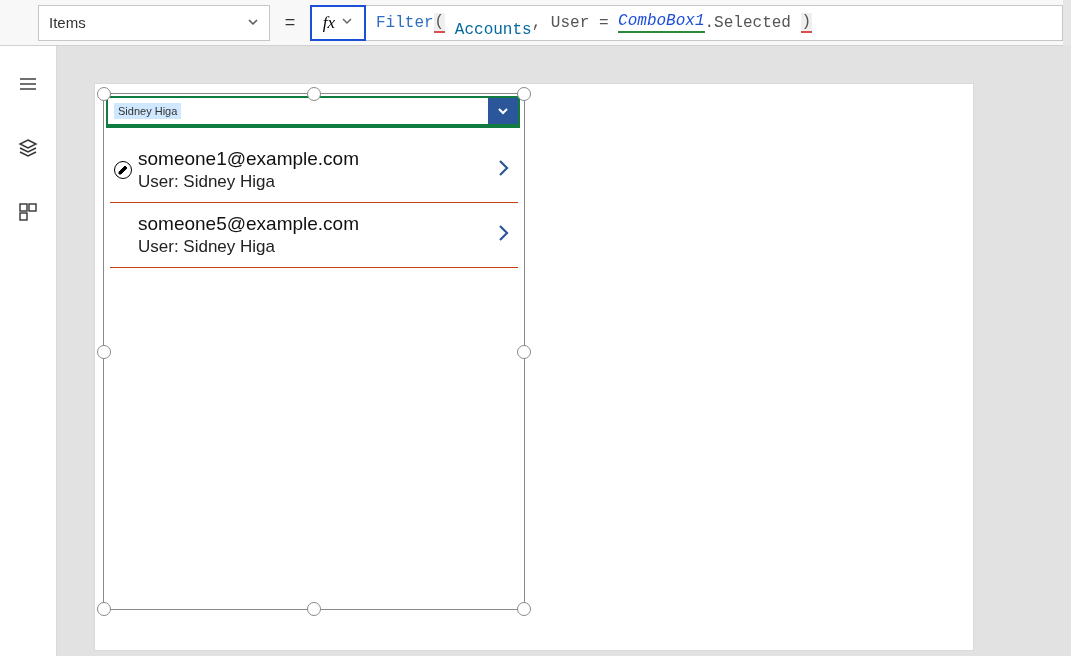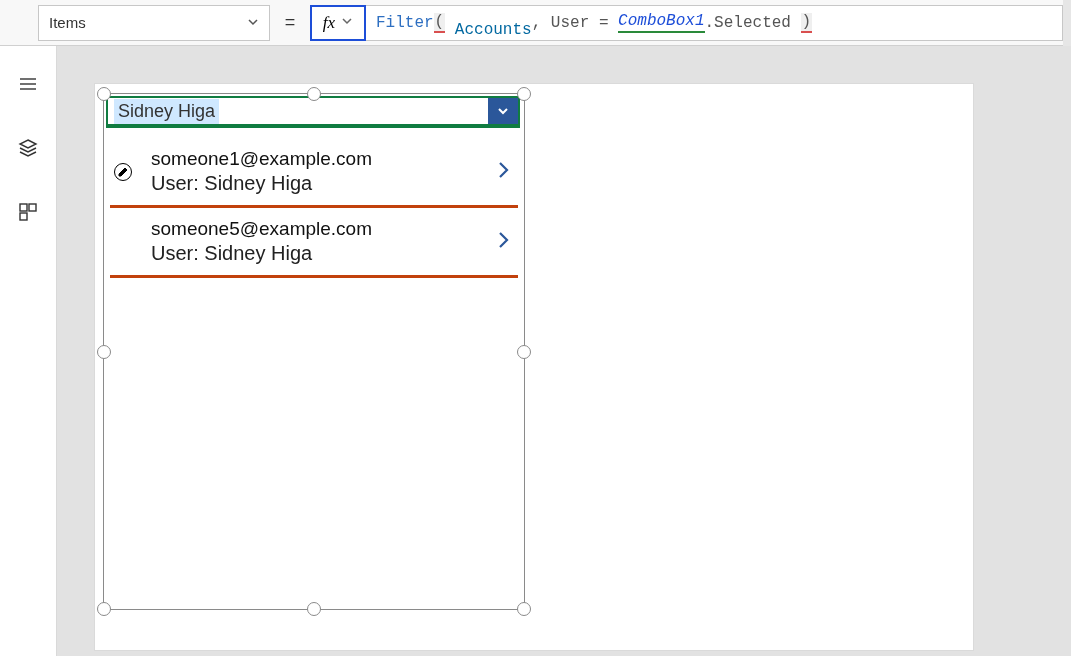--- a/index.html
+++ b/index.html
@@ -74,51 +74,51 @@
   
   .combo {
     position: absolute; left: 2px; top: 2px; right: 4px; height: 30px;
     border: 2px solid #107c41; display: flex; align-items: stretch;
     background: #fff;
   }
   .combo .sel {
     flex: 1; display: flex; align-items: center; padding: 0 6px;
   }
   .combo .sel span.tag {
-    background: #cfe8ff; color: #333; font-size: 18px; padding: 2px 4px;
+    background: #cfe8ff; color: #333; font-size: 11px; padding: 2px 4px;
   }
   .combo .btn {
     width: 30px; background: #2b579a; display: flex; align-items: center; justify-content: center;
   }
   .combo .btn svg { stroke: #fff; stroke-width: 2; fill: none; }
 
   
   .combo::after {
     content: ""; position: absolute; left: -2px; right: -2px; bottom: -4px; height: 4px;
     background: #107c41;
   }
 
   
   .glist {
     position: absolute; left: 6px; right: 6px; top: 44px;
   }
   .gitem {
-    border-bottom: 3px solid #c2410c; padding: 10px 6px 10px 4px;
-    display: flex; align-items: center; gap: 19px;
+    border-bottom: 1px solid #c2410c; padding: 10px 6px 10px 4px;
+    display: flex; align-items: center; gap: 6px;
   }
   .gitem .edit {
     width: 18px; height: 18px; border: 1.5px solid #000; border-radius: 50%;
     display: flex; align-items: center; justify-content: center; flex-shrink: 0;
     visibility: hidden;
   }
   .gitem:first-child .edit { visibility: visible; }
   .gitem .edit svg { width: 10px; height: 10px; stroke: #000; fill: #000; }
   .gitem .txts { flex: 1; }
   .gitem .t1 { font-size: 19px; color: #111; }
-  .gitem .t2 { font-size: 20px; color: #222; margin-top: 2px; }
+  .gitem .t2 { font-size: 17px; color: #222; margin-top: 2px; }
   .gitem .arr svg { width: 16px; height: 22px; stroke: #2b579a; stroke-width: 2.2; fill: none; }
 
   .chev-svg { width: 12px; height: 12px; }
 </style>
 </head>
 <body>
 
 <div class="fbar">
   <div class="prop-dd">
     <span>Items</span>

